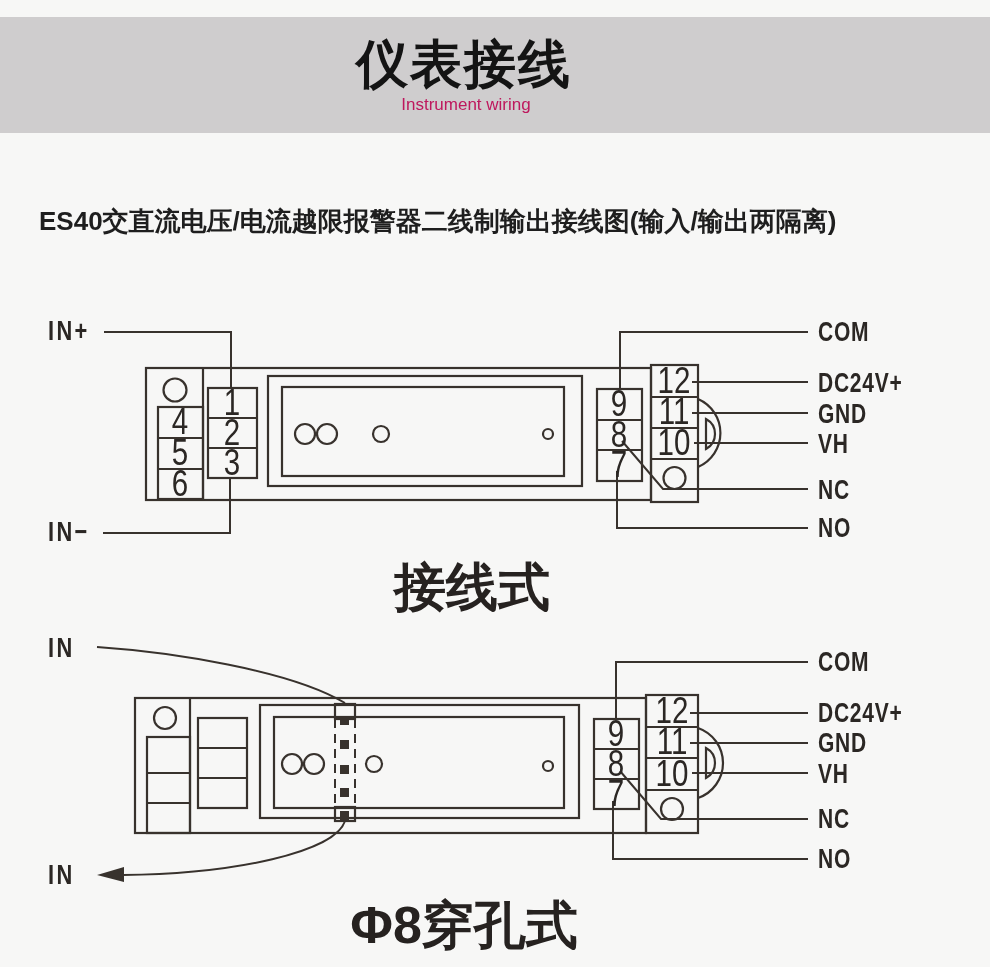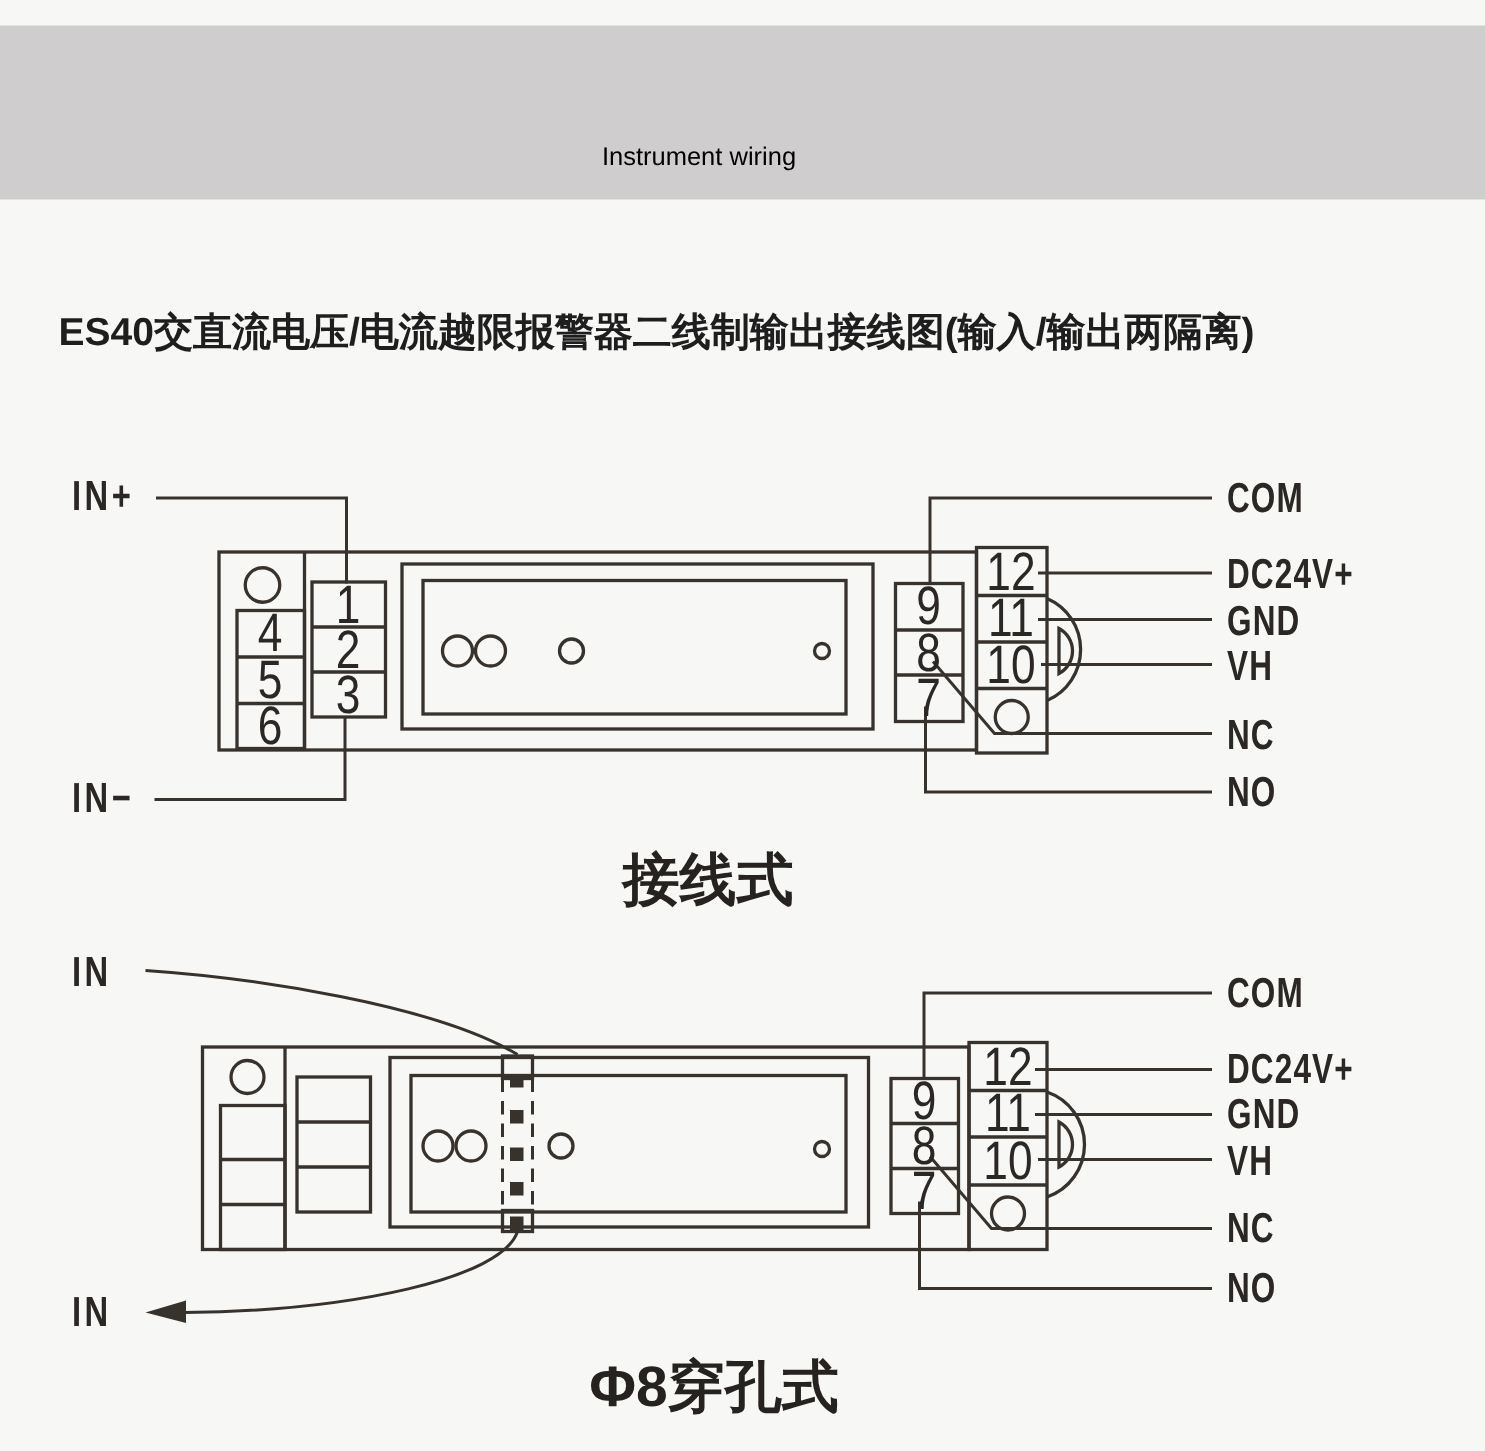--- a/index.html
+++ b/index.html
@@ -17,21 +17,21 @@
   }
   .stage{position:absolute;left:0;top:0;width:990px;height:967px;}
   
   .banner{position:absolute;left:0;top:17px;width:990px;height:116px;background:var(--banner-bg);}
   .banner-title{
     position:absolute;left:464px;top:36px;transform:translateX(-50%);
     font-size:52px;line-height:56px;font-weight:700;color:#141414;letter-spacing:2px;white-space:nowrap;
   }
   .banner-sub{
     position:absolute;left:466px;top:95px;transform:translateX(-50%);
-    font-size:17px;line-height:20px;font-weight:400;color:#000000;white-space:nowrap;
+    font-size:17px;line-height:20px;font-weight:400;color:#be185d;white-space:nowrap;
   }
   .section-title{
     position:absolute;left:39px;top:204px;
     font-size:26px;line-height:34px;font-weight:700;color:#1e1e1e;white-space:nowrap;
   }
   svg{position:absolute;left:0;top:0;}
   .ln{stroke:var(--ink);fill:none;stroke-width:2.2px;}
   .wr{stroke:var(--ink);fill:none;stroke-width:2px;}
   .dash{stroke:var(--ink);fill:none;stroke-width:2px;stroke-dasharray:9 6;}
   .solidfill{fill:var(--ink);stroke:none;}
@@ -45,29 +45,30 @@
     position:absolute;left:818px;transform:translateY(-50%) scaleX(0.75);transform-origin:0 50%;
     font-size:28px;font-weight:700;line-height:28px;color:var(--text);white-space:nowrap;letter-spacing:1px;
   }
   
   .inlabel{
     position:absolute;left:48px;transform:translateY(-50%) scaleX(0.78);transform-origin:0 50%;
     font-size:28px;font-weight:700;line-height:28px;color:var(--text);white-space:nowrap;letter-spacing:3px;
   }
   .caption{
     position:absolute;transform:translateX(-50%);
-    font-size:38px;line-height:42px;font-weight:600;color:#262220;white-space:nowrap;
+    font-size:52px;line-height:42px;font-weight:600;color:#262220;white-space:nowrap;
   }
 </style>
 </head>
 <body>
 
 <div class="stage">
 
   <div class="banner"></div>
+  <div class="banner-title">仪表接线</div>
   <div class="banner-sub">Instrument wiring</div>
 
   <div class="section-title">ES40交直流电压/电流越限报警器二线制输出接线图(输入/输出两隔离)</div>
 
   <svg width="990" height="967" viewBox="0 0 990 967">
 
     <g>
 
       <rect class="ln" x="146" y="368" width="505" height="132"></rect>
       <line class="ln" x1="203" y1="368" x2="203" y2="500"></line>
@@ -224,15 +225,15 @@
   <div class="num" style="left:672px;top:742px;">11</div>
   <div class="num" style="left:672px;top:774px;">10</div>
 
   <div class="rlabel" style="top:662px;">COM</div>
   <div class="rlabel" style="top:713px;">DC24V+</div>
   <div class="rlabel" style="top:743px;">GND</div>
   <div class="rlabel" style="top:774px;">VH</div>
   <div class="rlabel" style="top:819px;">NC</div>
   <div class="rlabel" style="top:859px;">NO</div>
 
-  <div class="caption" style="left:476px;top:904px;text-align:right;">Φ8穿孔式</div>
+  <div class="caption" style="left:464px;top:904px;text-align:right;">Φ8穿孔式</div>
 
 </div>
 
 </body></html>

